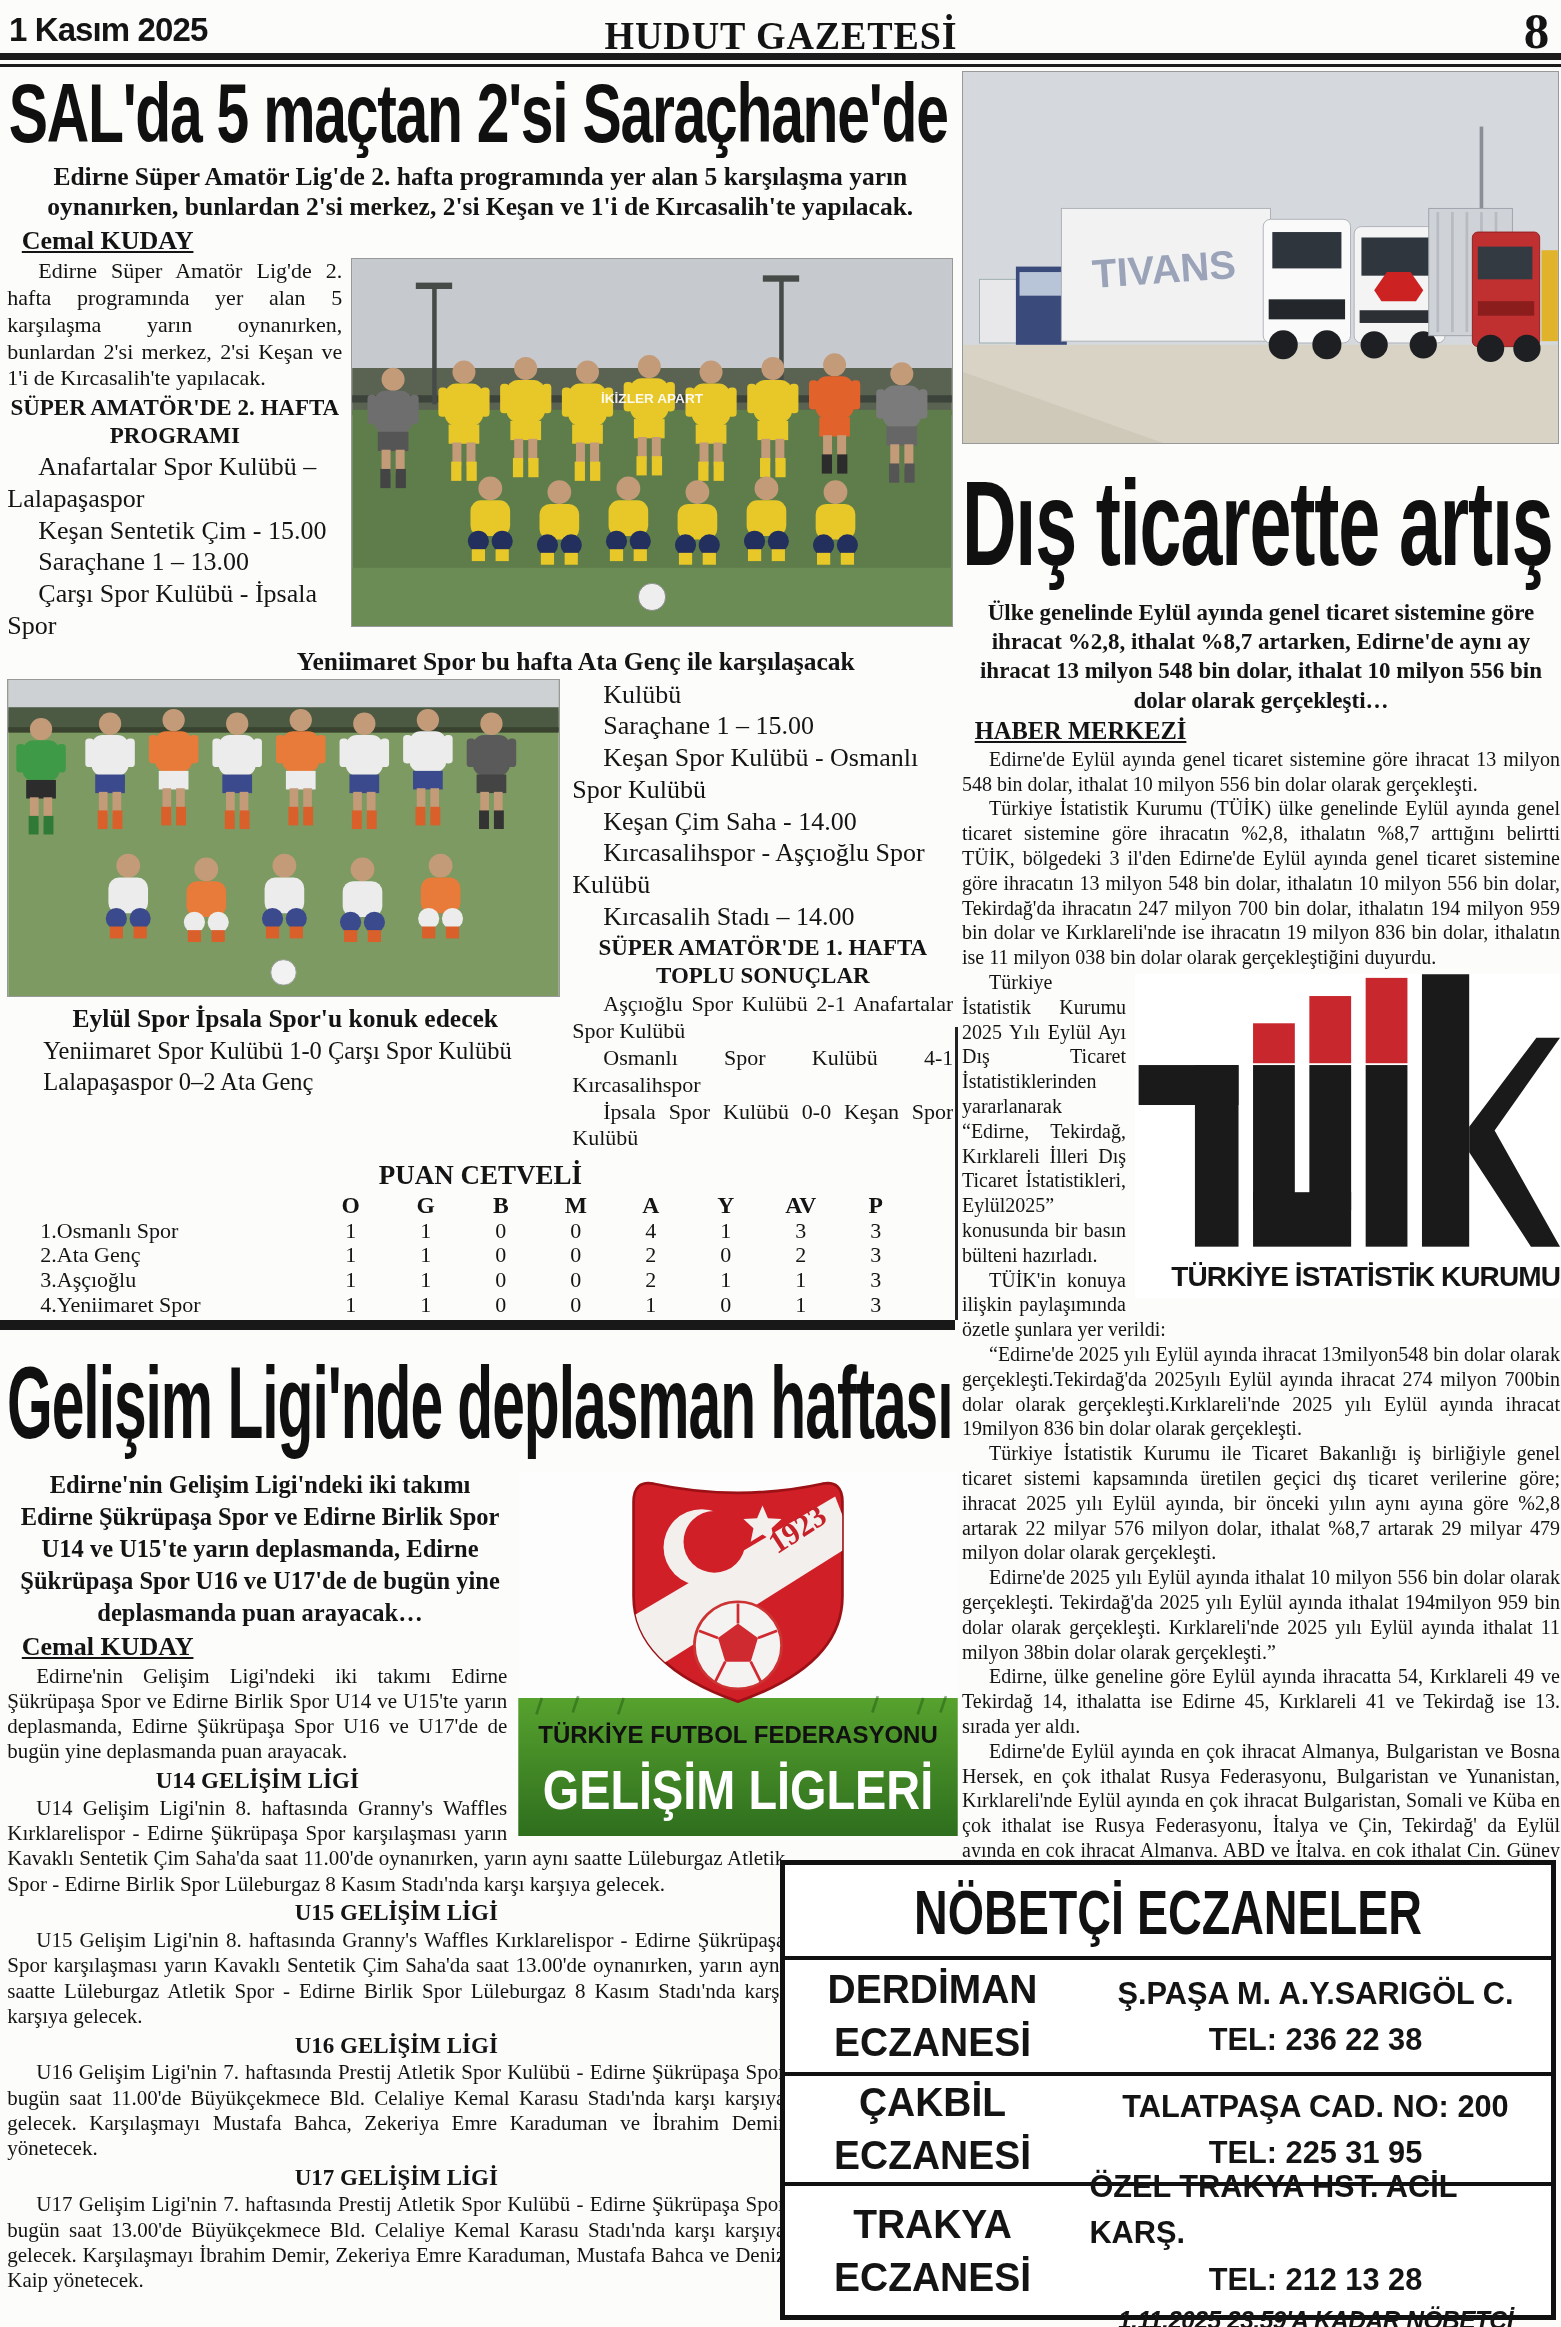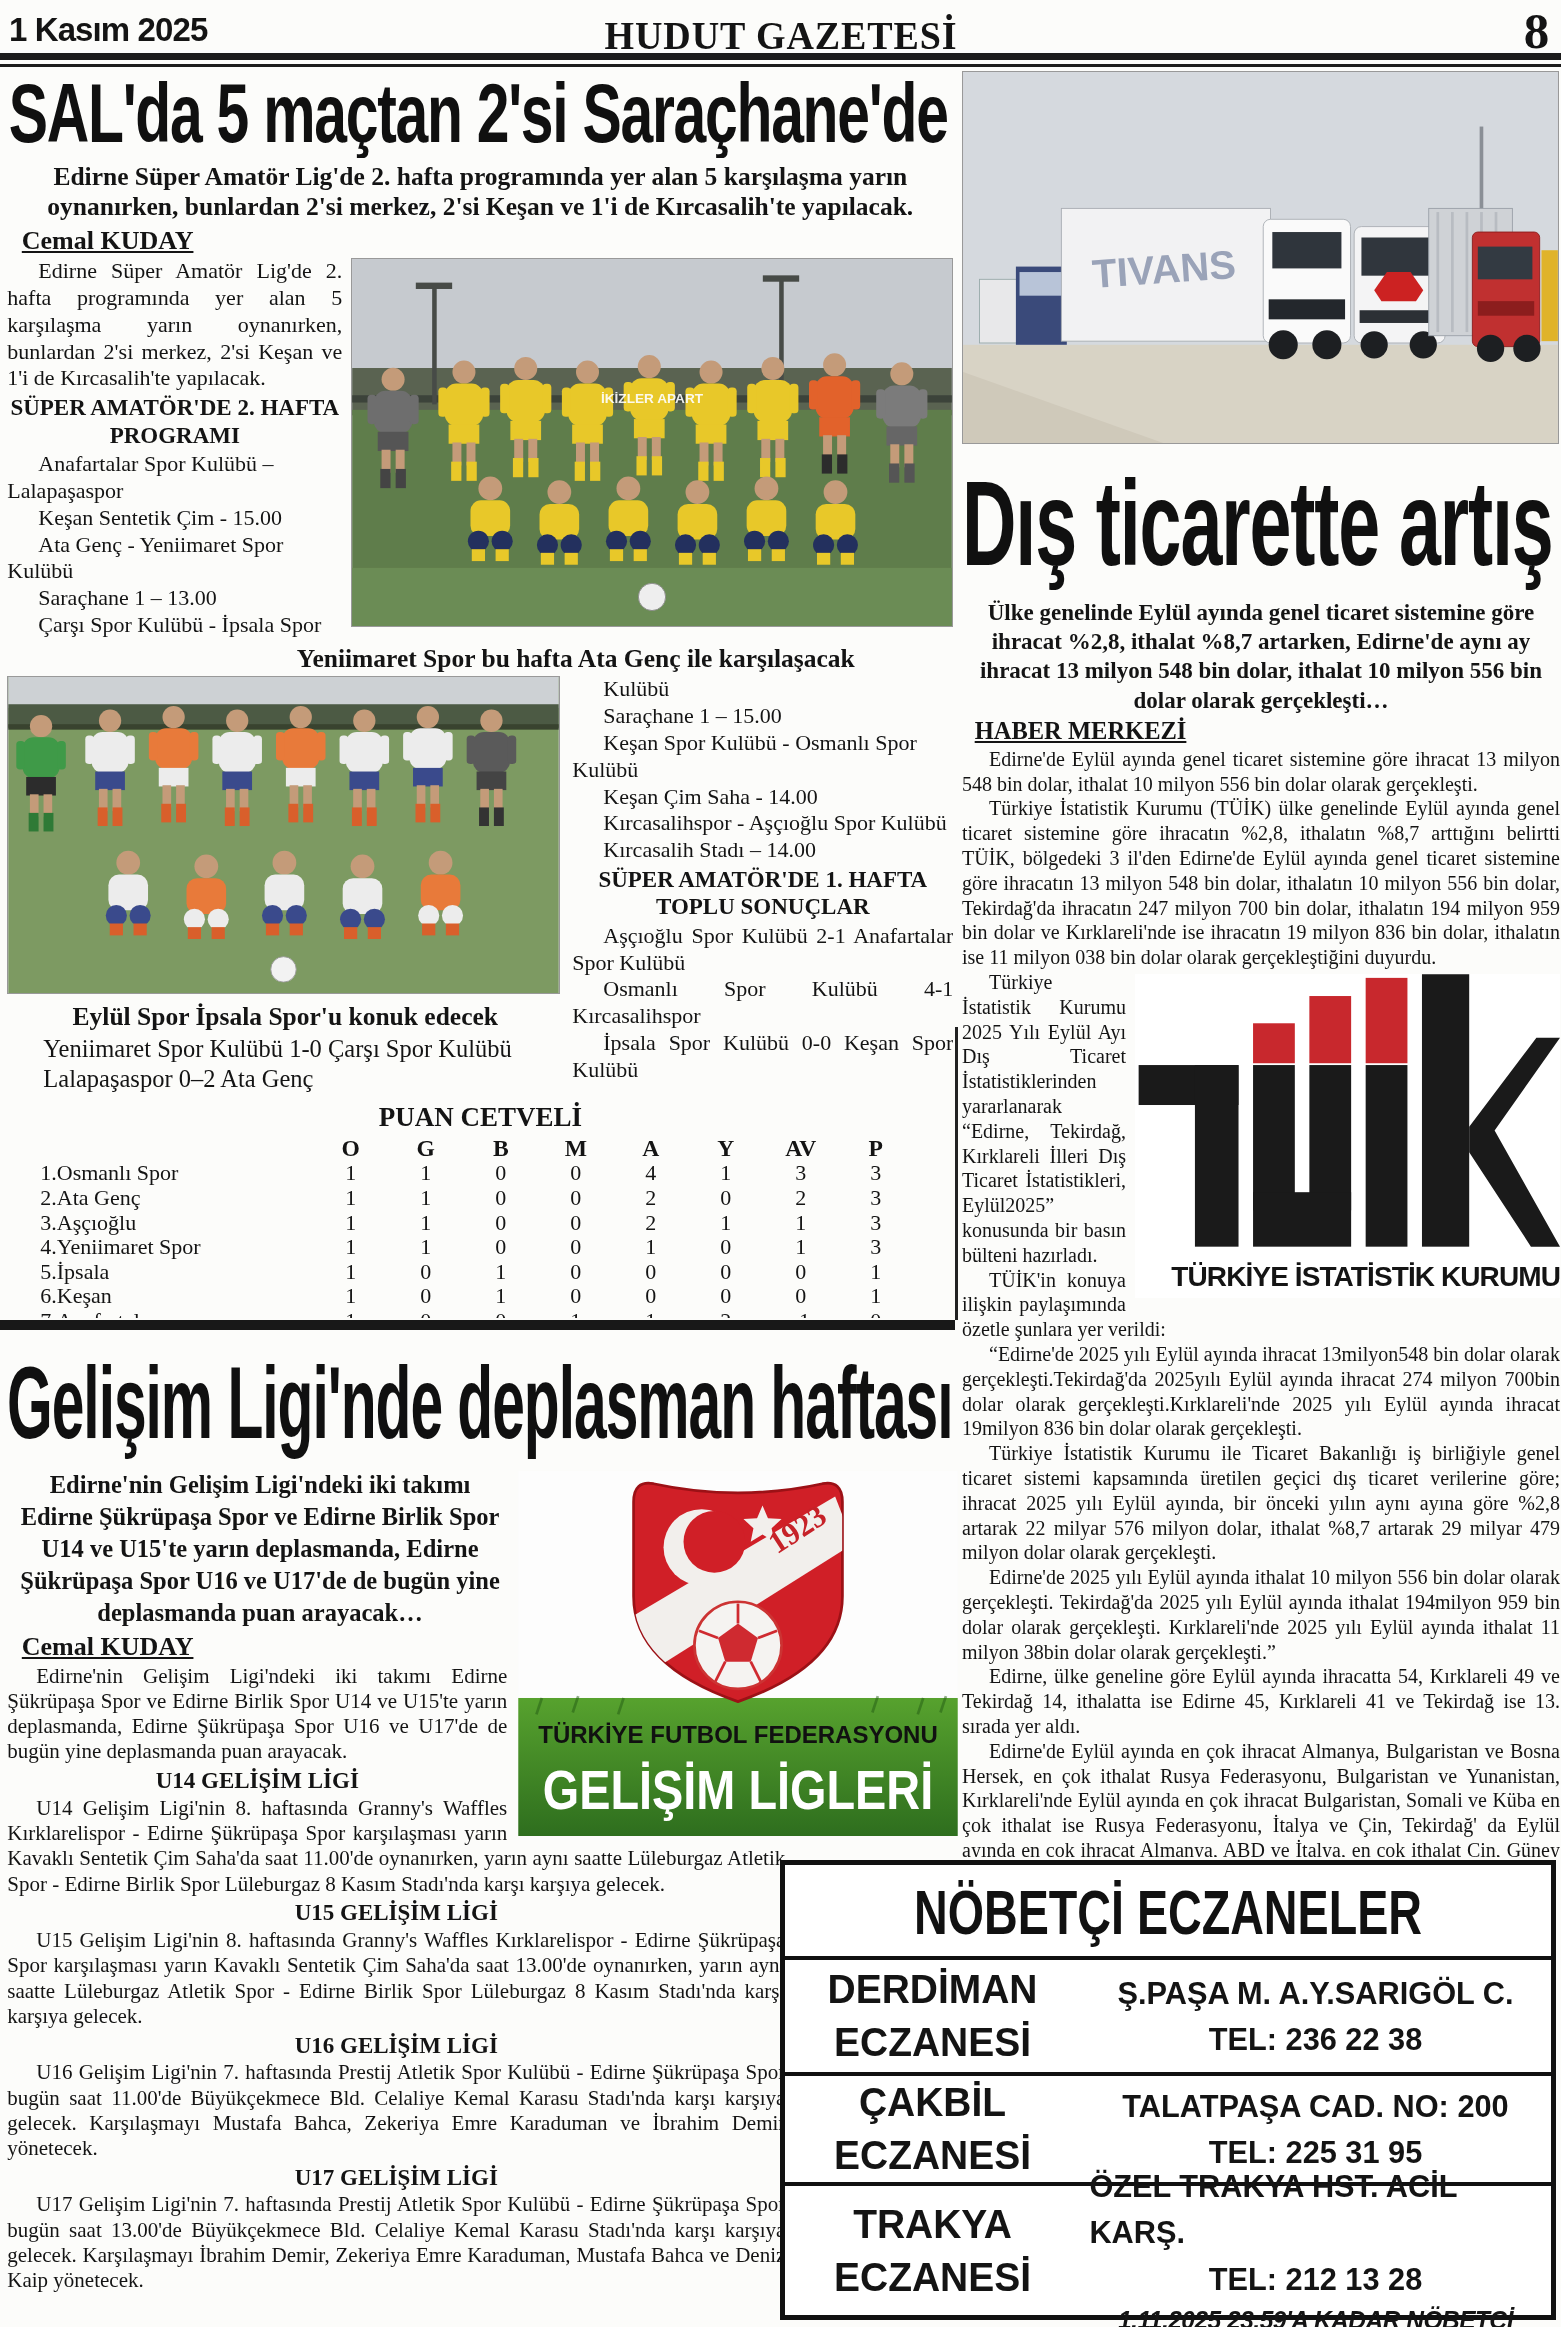--- a/index.html
+++ b/index.html
@@ -16,21 +16,21 @@
   #rule1{left:0;top:53px;width:1562px;height:7.3px;background:#1c1c1c;}
   #rule2{left:0;top:64px;width:1562px;height:2.7px;background:#1c1c1c;}
   
   #left{left:7.3px;top:71px;width:946px;height:1247px;overflow:hidden;}
   .hl-svg{display:block;}
   .lead1{font-weight:bold;font-size:25.5px;line-height:1.2;text-align:center;width:900px;margin:3.6px auto 1.8px auto;}
   .byline{font-weight:bold;font-size:26px;text-decoration:underline;margin:3.6px 0 1.8px 14.5px;font-family:Liberation Serif, serif;}
   .row{display:flex;gap:9px;}
   #colA{width:335px;flex:none;}
   .para{font-size:22px;line-height:1.22;text-align:justify;text-indent:31px;}
-  .line{font-size:22px;line-height:1.22;text-indent:31px;}
+  .line{font-size:26px;line-height:1.22;text-indent:31px;}
   .subhead{font-weight:bold;font-size:23px;line-height:1.2;text-align:center;margin:1.8px 0;}
   .photo-frame{border:0.9px solid #999;background:#cfd3d6;}
   .caption{font-weight:bold;font-size:25.5px;text-align:center;margin:5.5px 0 1.8px 0;}
   #cap1{padding-left:191px;}
   #rowB .cell-left{width:556px;flex:none;}
   #cap2{padding-left:0;margin-top:3.6px;}
   .result{font-size:24.5px;line-height:1.25;margin-left:36px;}
   
   #standings{margin-top:7.3px;}
   #st-title{font-weight:bold;font-size:27px;text-align:center;margin-bottom:1.8px;}
@@ -109,21 +109,20 @@
   <div class="lead1">Edirne Süper Amatör Lig'de 2. hafta programında yer alan 5 karşılaşma yarın oynanırken, bunlardan 2'si merkez, 2'si Keşan ve 1'i de Kırcasalih'te yapılacak.</div>
   <div class="byline">Cemal KUDAY</div>
 
   <div class="row">
     <div id="colA">
       <div class="para">Edirne Süper Amatör Lig'de 2. hafta programında yer alan 5 karşılaşma yarın oynanırken, bunlardan 2'si merkez, 2'si Keşan ve 1'i de Kırcasalih'te yapılacak.</div>
       <div class="subhead">SÜPER AMATÖR'DE 2. HAFTA PROGRAMI</div>
       <div>
           <div class="line">Anafartalar Spor Kulübü – Lalapaşaspor</div>
           <div class="line">Keşan Sentetik Çim - 15.00</div>
-          <div class="line">Ata Genç - Yeniimaret Spor Kulübü</div>
           <div class="line">Saraçhane 1 – 13.00</div>
           <div class="line">Çarşı Spor Kulübü - İpsala Spor</div>
         </div>
     </div>
     <div style="flex:1">
       <svg class="photo-frame" width="600" height="367" viewBox="0 0 660 404">
         <rect width="660" height="404" fill="#c6cacf"></rect>
         <rect y="120" width="660" height="52" fill="#5a6351"></rect>
         <rect y="150" width="660" height="8" fill="#3c433a"></rect>
         <rect x="88" y="30" width="5" height="130" fill="#474b47"></rect>

